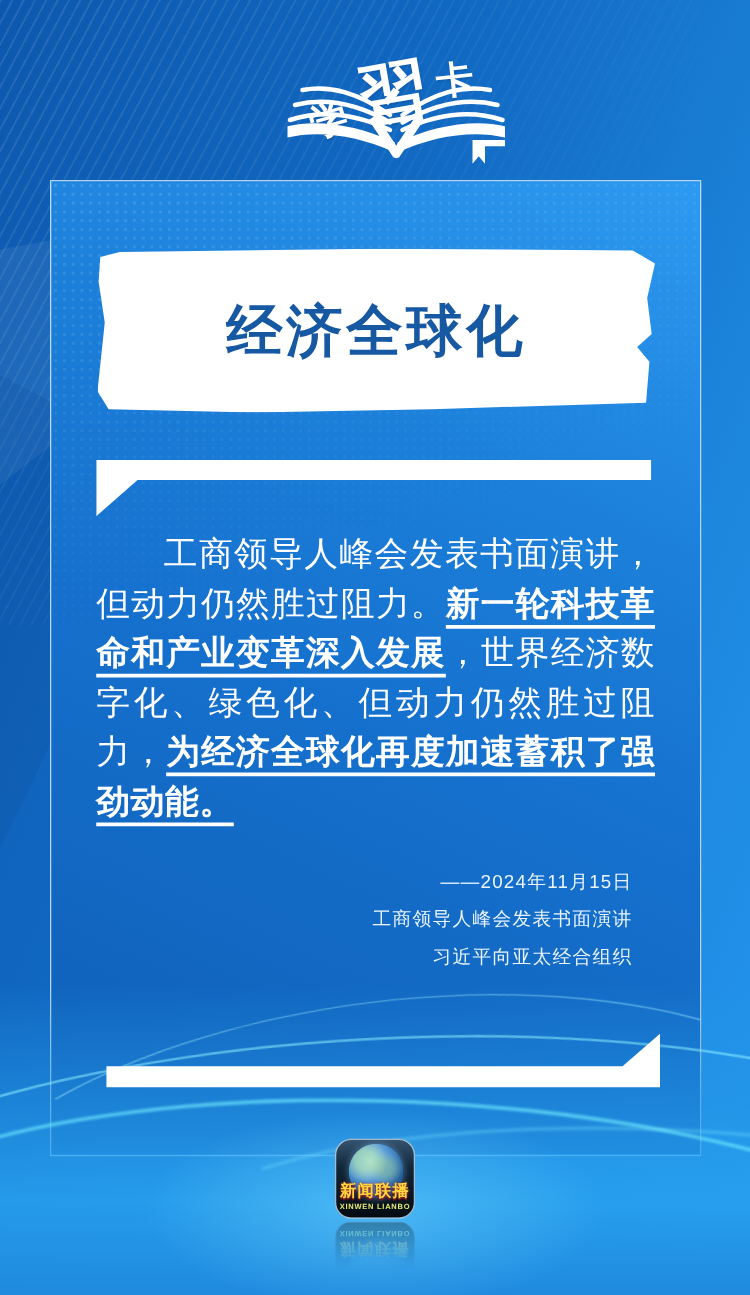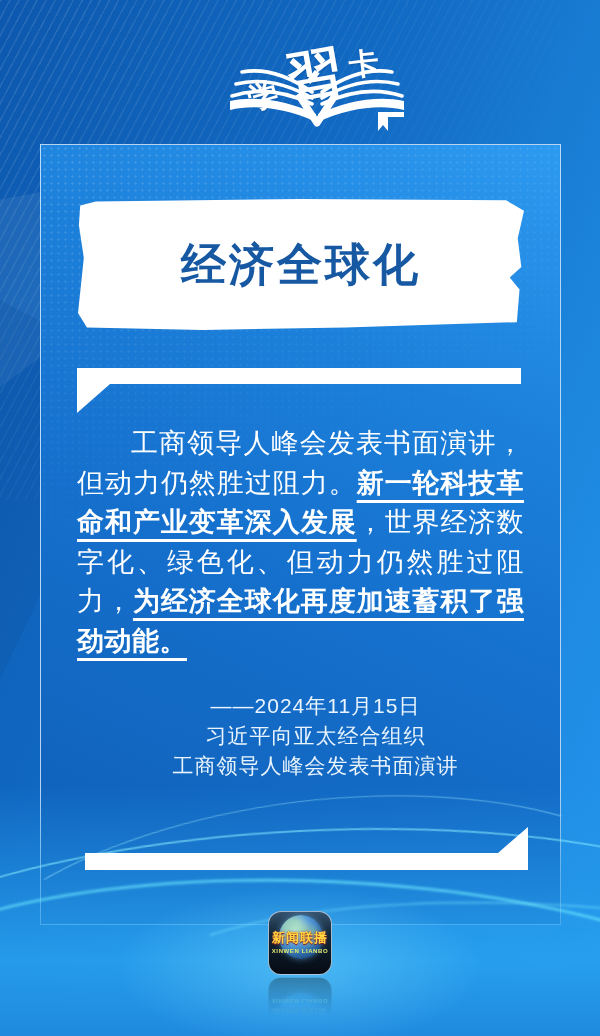--- a/index.html
+++ b/index.html
@@ -95,32 +95,32 @@
     color:#ffffff; font-size:27px; line-height:39.5px; text-align:justify;
     text-indent:2em; letter-spacing:.5px;
   }
   .paragraph .em{
     font-weight:bold; text-decoration:underline;
     text-decoration-thickness:2.5px; text-underline-offset:8px;
   }
 
   
   .attribution{
-    position:absolute; right:61px; top:691px; width:447px; z-index:3;
-    color:#e9f4fd; font-size:21px; line-height:30px; text-align:center; letter-spacing:1px;
+    position:absolute; right:94px; top:691px; width:447px; z-index:3;
+    color:#e9f4fd; font-size:15px; line-height:30px; text-align:right; letter-spacing:1px;
   }
 
   
   .appicon{
     position:absolute; left:268px; top:911px; width:64px; height:64px; z-index:4;
     border-radius:13px; overflow:hidden;
     background:linear-gradient(180deg,#35536f 0%,#122738 35%,#050a12 100%);
     border:1px solid rgba(200,225,245,.8);
     display:flex; flex-direction:column; justify-content:flex-end; align-items:center;
-    padding-bottom:20px;
+    padding-bottom:5px;
   }
   .appicon .globe{
     position:absolute; left:10px; top:3px; width:44px; height:44px; border-radius:50%;
     background:
       radial-gradient(circle at 30% 30%, rgba(180,230,160,.55) 0 18%, transparent 40%),
       radial-gradient(circle at 68% 45%, rgba(150,200,140,.45) 0 14%, transparent 34%),
       radial-gradient(circle at 38% 32%, #aadcff 0%, #4b90cf 45%, #1b4e86 78%, #0d2c55 100%);
     box-shadow:0 0 6px rgba(120,190,255,.5);
   }
   .appicon .t1{
@@ -173,22 +173,22 @@
   </div>
 
   <svg class="quote-open" width="444" height="46" viewBox="0 0 444 46">
     <polygon points="0,0 444,0 444,16 33,16 0,45" fill="#ffffff"></polygon>
   </svg>
 
   <p class="paragraph"><span>工商领导人峰会发表书面演讲，但动力仍然胜过阻力。</span><span class="em">新一轮科技革命和产业变革深入发展</span><span>，世界经济数字化、绿色化、但动力仍然胜过阻力，</span><span class="em">为经济全球化再度加速蓄积了强劲动能。</span></p>
 
   <div class="attribution">
     <div>——2024年11月15日</div>
+    <div>工商领导人峰会发表书面演讲</div>
     <div>习近平向亚太经合组织</div>
-    <div>工商领导人峰会发表书面演讲</div>
   </div>
 
   <svg class="quote-close" width="443" height="43" viewBox="0 0 443 43">
     <polygon points="443,0 443,43 0,43 0,26 413,26" fill="#ffffff"></polygon>
   </svg>
 
   <div class="bg-bottom"></div>
   <div class="streak s1"></div>
   <div class="streak s2"></div>
   <div class="streak s3"></div>

